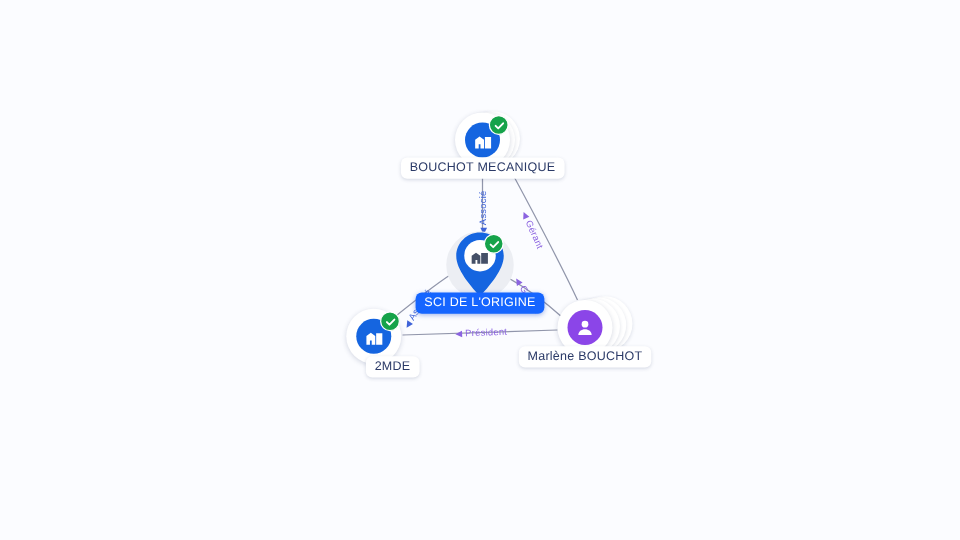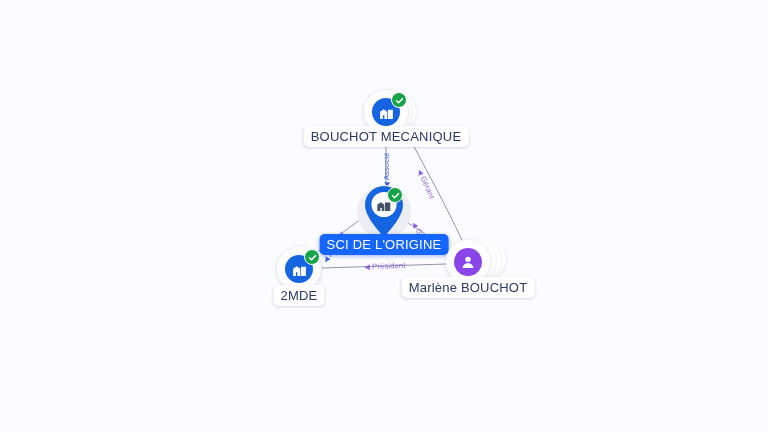--- a/index.html
+++ b/index.html
@@ -77,21 +77,21 @@
     align-items: center;
     justify-content: center;
   }
 
   
   .node-label {
     position: absolute;
     transform: translate(-50%, 0);
     background: #ffffff;
     color: #2b3a67;
-    font-size: 13px;
+    font-size: 10px;
     letter-spacing: 0.2px;
     white-space: nowrap;
     padding: 3px 7px;
     border-radius: 5px;
     box-shadow: 0 1px 3px rgba(40,55,100,0.18);
   }
   .node-label.selected {
     background: #1565ff;
     color: #ffffff;
     font-weight: 400;
@@ -221,21 +221,21 @@
           <path d="M3 21V11l5-3.6L13 11v10h-4v-5H7v5H3z"></path>
           <path d="M14 21V8h7v13h-7zm1.6-10.4h1.6v1.6h-1.6v-1.6zm2.8 0H20v1.6h-1.6v-1.6zm-2.8 3h1.6v1.6h-1.6v-1.6zm2.8 0H20v1.6h-1.6v-1.6z" fill="#ffffff"></path>
         </svg>
       </div>
       <div class="badge-check" style="right:1px;top:2px;">
         <svg width="9" height="9" viewBox="0 0 24 24" fill="none" stroke="#ffffff" stroke-width="4" stroke-linecap="round" stroke-linejoin="round">
           <path d="M4 12.5l5.5 5.5L20 7"></path>
         </svg>
       </div>
     </div>
-    <div class="node-label" style="left:0px; top:16px;">2MDE</div>
+    <div class="node-label" style="left:15px; top:16px;">2MDE</div>
   </div>
 
   <div class="node" style="left:468px; top:262px;">
     <div class="node-stack" style="width:44px;height:44px;left:-6px;top:-25px;"></div>
     <div class="node-stack" style="width:44px;height:44px;left:-11px;top:-24px;"></div>
     <div class="node-stack" style="width:44px;height:44px;left:-16px;top:-23px;"></div>
     <div class="node-disc">
       <div class="inner-circle person">
         <svg width="16" height="16" viewBox="0 0 24 24" fill="#ffffff">
           <circle cx="12" cy="8" r="4"></circle>

